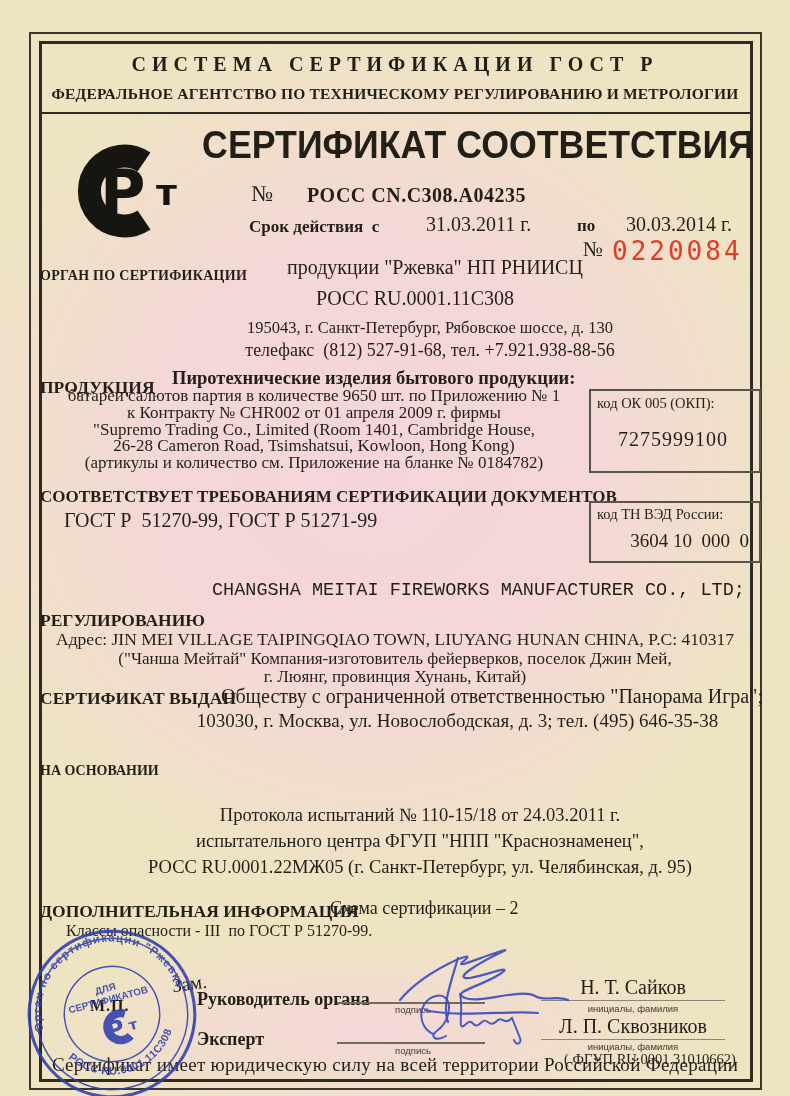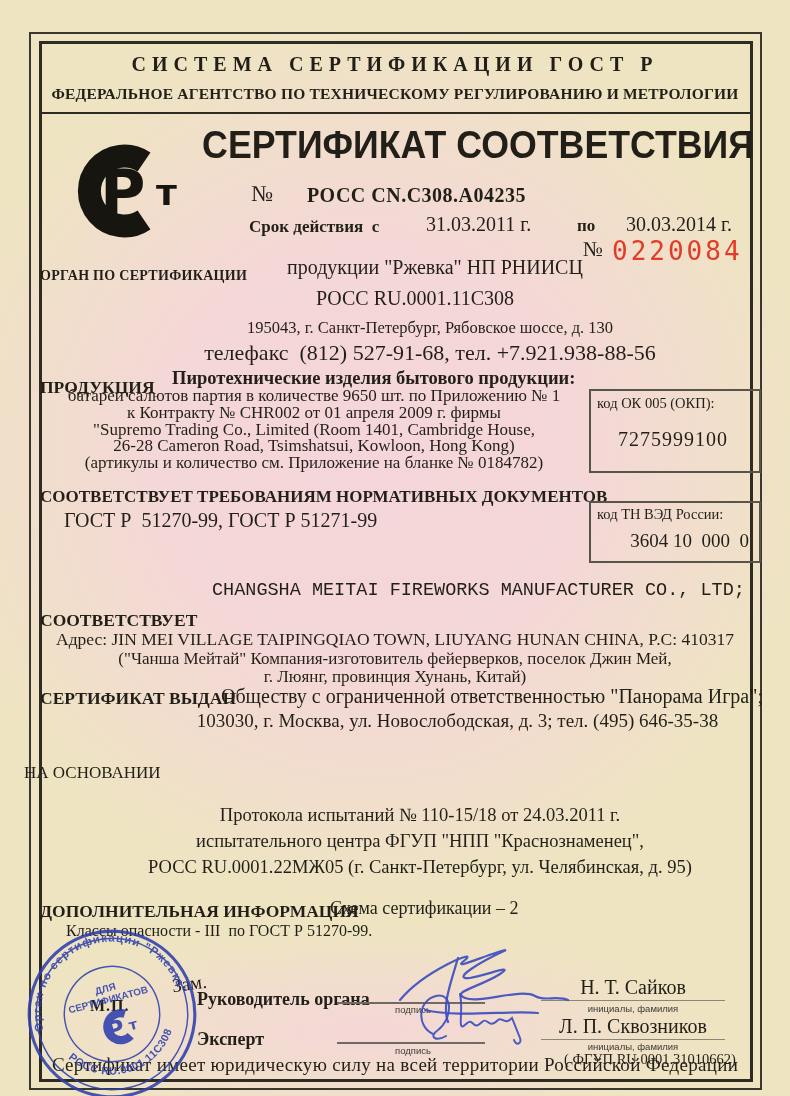--- a/index.html
+++ b/index.html
@@ -23,41 +23,41 @@
   .val-label{left:249px;top:217px;font-weight:bold;font-size:17px;}
   .val-from{left:426px;top:213px;font-size:20px;}
   .val-po{left:577px;top:216px;font-weight:bold;font-size:17px;}
   .val-to{left:626px;top:213px;font-size:20px;}
   .blank-no{left:583px;top:237px;font-size:21px;}
   .blank-num{left:612px;top:236px;font-family:"DejaVu Sans Mono",monospace;font-size:26px;letter-spacing:3px;color:#e23b27;}
   .organ-label{left:40px;top:268px;font-weight:bold;font-size:14px;letter-spacing:.3px;}
   .organ-name{left:287px;top:256px;font-size:20px;}
   .organ-reg{left:250px;width:330px;top:287px;text-align:center;font-size:20px;}
   .organ-addr{left:100px;width:660px;top:318px;text-align:center;font-size:16.5px;}
-  .organ-phone{left:100px;width:660px;top:340px;text-align:center;font-size:22px;}
+  .organ-phone{left:100px;width:660px;top:340px;text-align:center;font-size:18px;}
   .prod-label{left:40px;top:377px;font-weight:bold;font-size:17.5px;}
   .prod-head{left:172px;top:368px;font-weight:bold;font-size:18.5px;}
   .prod-lines{left:40px;width:548px;top:388px;text-align:center;font-size:17px;line-height:16.8px;white-space:pre-line;}
   .okp-box{position:absolute;left:589px;top:389px;width:168px;height:80px;border:2px solid #57544a;}
   .okp-label{left:597px;top:395px;font-size:14.5px;}
   .okp-value{left:589px;width:168px;top:428px;text-align:center;font-size:20px;letter-spacing:1px;}
   .comp-label{left:40px;top:487px;font-weight:bold;font-size:17px;}
   .comp-value{left:64px;top:509px;font-size:20px;}
   .tnved-box{position:absolute;left:589px;top:501px;width:168px;height:58px;border:2px solid #57544a;}
   .tnved-label{left:597px;top:506px;font-size:14.5px;}
   .tnved-value{left:589px;width:160px;top:530px;text-align:right;font-size:19px;}
   .mfr-label{left:40px;top:610px;font-weight:bold;font-size:17.5px;}
   .mfr-name{left:212px;top:580px;font-size:18.5px;font-family:Liberation Mono, monospace;}
   .mfr-addr{left:34px;width:722px;top:629px;text-align:center;font-size:17.5px;}
   .mfr-ru1{left:34px;width:722px;top:649px;text-align:center;font-size:17px;}
   .mfr-ru2{left:34px;width:722px;top:667px;text-align:center;font-size:17px;}
   .iss-label{left:40px;top:688px;font-weight:bold;font-size:17.5px;}
   .iss-line1{left:221px;top:685px;font-size:20px;}
   .iss-line2{left:160px;width:595px;top:710px;text-align:center;font-size:19px;}
-  .basis-label{left:24px;top:763px;font-weight:normal;font-size:17px;}
+  .basis-label{left:40px;top:763px;font-weight:bold;font-size:14px;}
   .basis-lines{left:90px;width:660px;top:759px;text-align:center;font-size:18.5px;line-height:25.8px;white-space:pre-line;margin-top:44px;}
   .add-label{left:40px;top:901px;font-weight:bold;font-size:17.5px;}
   .add-line1{left:330px;top:898px;font-size:18px;}
   .add-line2{left:66px;top:922px;font-size:16px;}
   .sig-zam{left:172px;top:973px;font-size:19px;transform:rotate(-8deg);}
   .sig-head-label{left:197px;top:989px;font-weight:bold;font-size:18px;}
   .sig-line1{position:absolute;left:337px;top:980px;width:148px;height:22px;border-bottom:2px solid #6f6b60;}
   .sig-line2{position:absolute;left:337px;top:1018px;width:148px;height:24px;border-bottom:2px solid #6f6b60;}
   .sig-cap{width:70px;text-align:center;font-size:9.5px;color:#3c3a33;font-family:"Liberation Sans",sans-serif;}
   .sig-cap1{left:378px;top:1004px;}
@@ -121,28 +121,28 @@
   <div class="t prod-lines">батареи салютов партия в количестве 9650  шт. по Приложению № 1
 к Контракту № CHR002 от 01 апреля 2009 г. фирмы
 "Supremo Trading Co., Limited (Room 1401, Cambridge House,
 26-28 Cameron Road, Tsimshatsui, Kowloon, Hong Kong)
 (артикулы и количество см. Приложение на бланке № 0184782)</div>
 
   <div class="okp-box"></div>
   <div class="t okp-label">код ОК 005 (ОКП):</div>
   <div class="t okp-value">7275999100</div>
 
-  <div class="t comp-label">СООТВЕТСТВУЕТ ТРЕБОВАНИЯМ НОРМАТИВНЫХ ДОКУМЕНТОВ</div>
+  <div class="t comp-label">СООТВЕТСТВУЕТ ТРЕБОВАНИЯМ СЕРТИФИКАЦИИ ДОКУМЕНТОВ</div>
   <div class="t comp-value">ГОСТ Р  51270-99, ГОСТ Р 51271-99</div>
 
   <div class="tnved-box"></div>
   <div class="t tnved-label">код ТН ВЭД России:</div>
   <div class="t tnved-value">3604 10  000  0</div>
 
-  <div class="t mfr-label">СООТВЕТСТВУЕТ</div>
+  <div class="t mfr-label">РЕГУЛИРОВАНИЮ</div>
   <div class="t mfr-name">CHANGSHA MEITAI FIREWORKS MANUFACTURER CO., LTD;</div>
   <div class="t mfr-addr">Адрес: JIN MEI VILLAGE TAIPINGQIAO TOWN, LIUYANG HUNAN CHINA, P.C: 410317</div>
   <div class="t mfr-ru1">("Чанша Мейтай" Компания-изготовитель фейерверков, поселок Джин Мей,</div>
   <div class="t mfr-ru2">г. Люянг, провинция Хунань, Китай)</div>
 
   <div class="t iss-label">СЕРТИФИКАТ ВЫДАН</div>
   <div class="t iss-line1">Обществу с ограниченной ответственностью "Панорама Игра";</div>
   <div class="t iss-line2">103030, г. Москва, ул. Новослободская, д. 3; тел. (495) 646-35-38</div>
 
   <div class="t basis-label">НА ОСНОВАНИИ</div>

